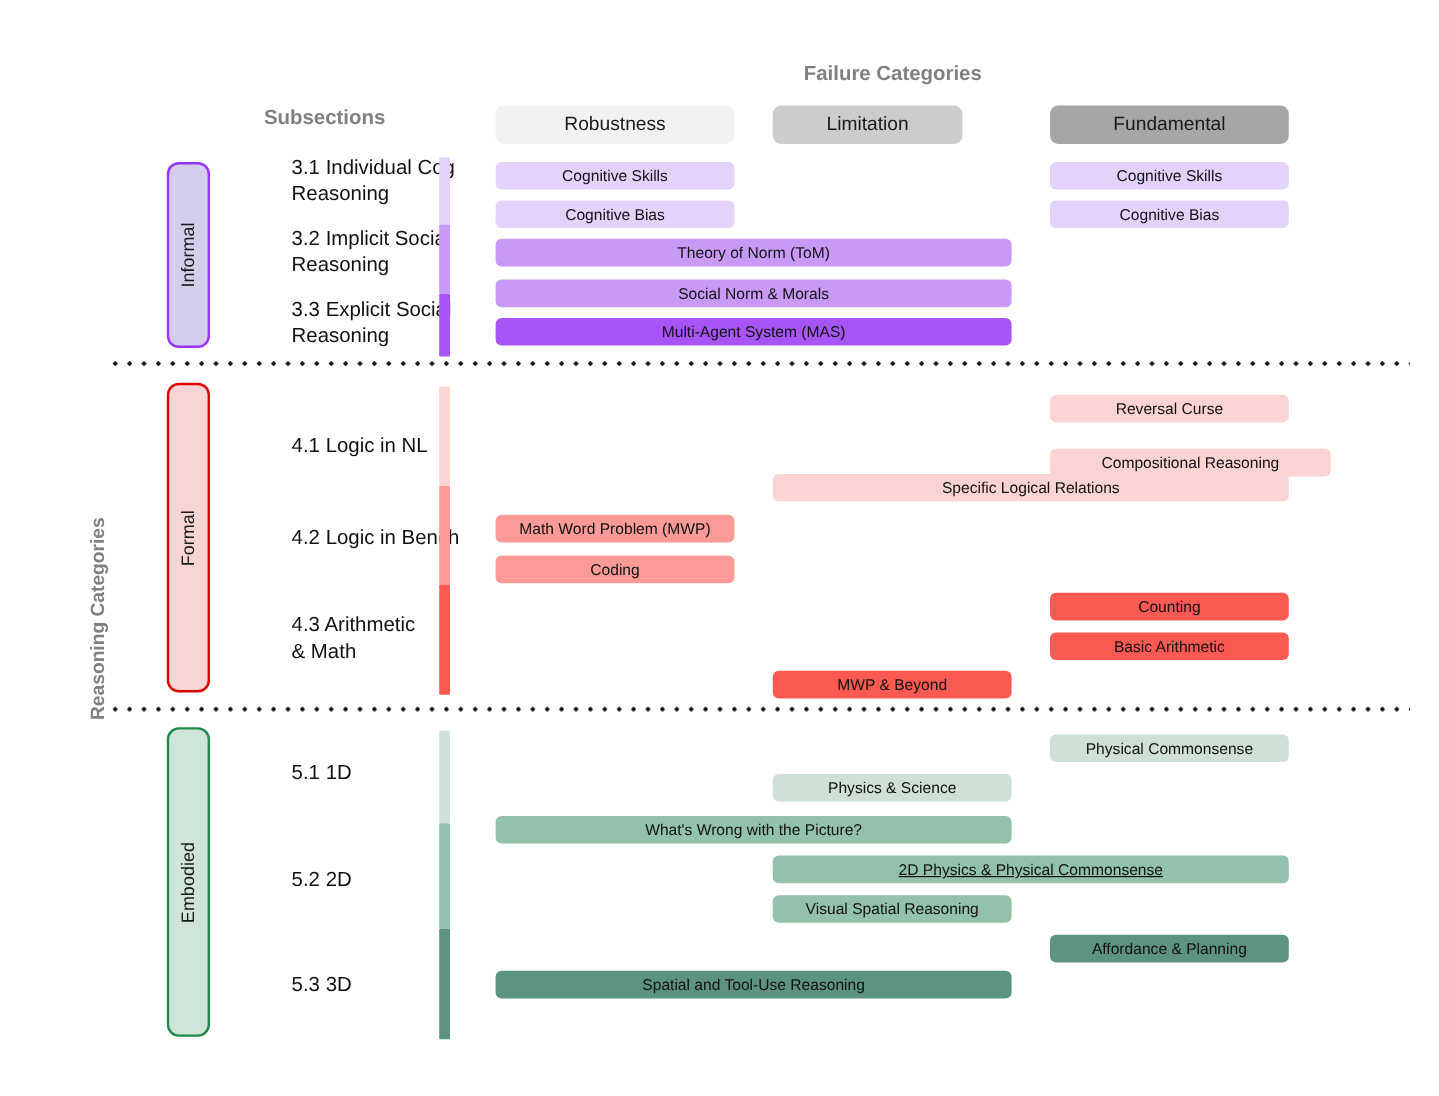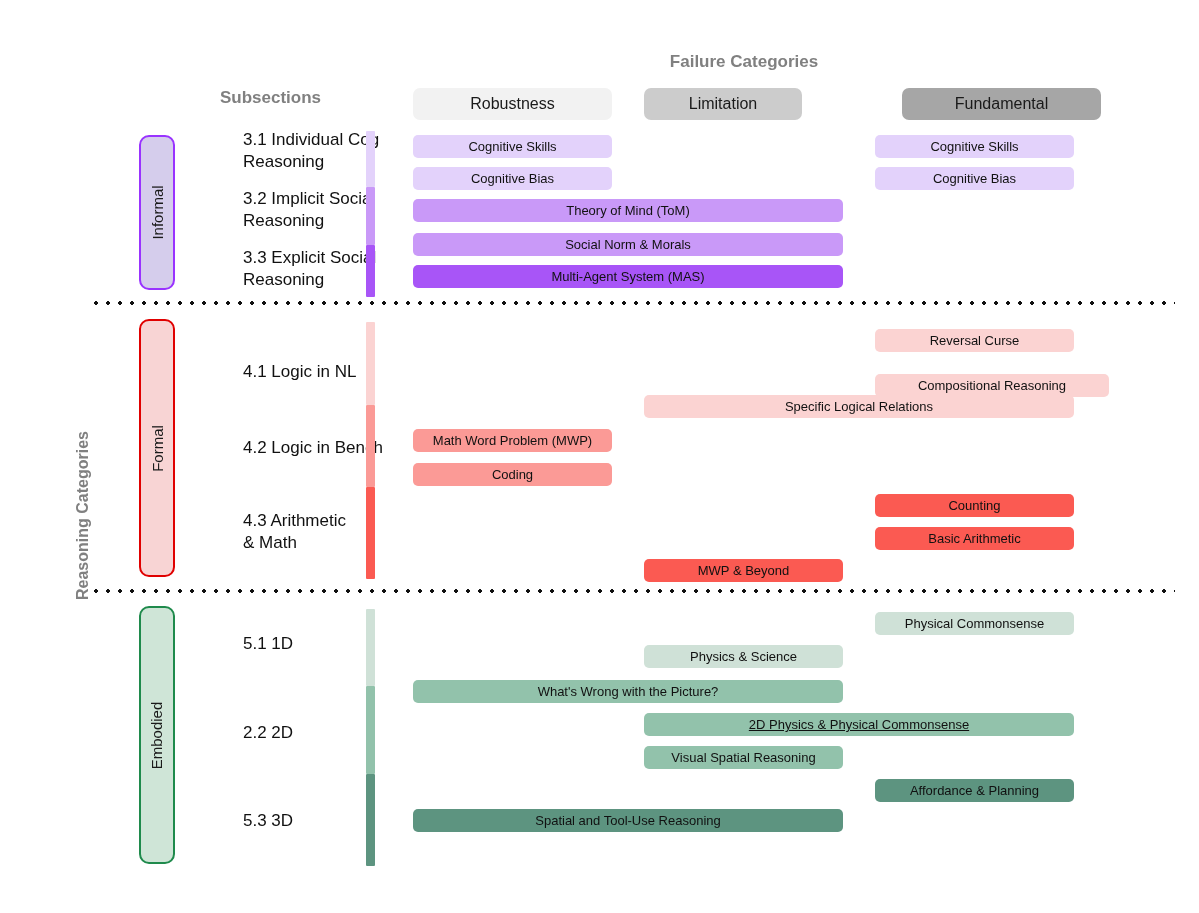--- a/index.html
+++ b/index.html
@@ -78,21 +78,21 @@
 <div class="canvas">
 
   <div class="abs h-failure" style="left:544px;top:52px;width:400px;">Failure Categories</div>
 
   <div class="abs h-subsections" style="left:178px;top:88px;width:185px;">Subsections</div>
 
   <div class="abs h-rotated" style="left:74px;top:600px;">Reasoning Categories</div>
 
   <div class="abs colhead" style="left:413px;top:88px;width:199px;background:#f2f2f2;">Robustness</div>
   <div class="abs colhead" style="left:644px;top:88px;width:158px;background:#cccccc;">Limitation</div>
-  <div class="abs colhead" style="left:902px;top:88px;width:199px;background:#a6a6a6;">Fundamental</div>
+  <div class="abs colhead" style="left:875px;top:88px;width:199px;background:#a6a6a6;">Fundamental</div>
 
   <div class="abs capsule" style="left:139px;top:135px;width:36px;height:155px;background:#d5cdec;border-color:#9933ff;">
     <span>Informal</span>
   </div>
 
   <div class="abs subsec" style="left:195px;top:129px;width:170px;">3.1 Individual Cog
 Reasoning</div>
   <div class="abs subsec" style="left:195px;top:188px;width:170px;">3.2 Implicit Social
 Reasoning</div>
   <div class="abs subsec" style="left:195px;top:247px;width:170px;">3.3 Explicit Social
@@ -101,21 +101,21 @@
   <div class="abs strip" style="left:366px;top:131px;height:56px;background:#e3d2fb;"></div>
   <div class="abs strip" style="left:366px;top:187px;height:58px;background:#c999f8;"></div>
   <div class="abs strip" style="left:366px;top:245px;height:52px;background:#a855f7;"></div>
 
   <div class="abs bar" style="left:413px;top:135px;width:199px;background:#e3d2fb;">Cognitive Skills</div>
   <div class="abs bar" style="left:875px;top:135px;width:199px;background:#e3d2fb;">Cognitive Skills</div>
 
   <div class="abs bar" style="left:413px;top:167px;width:199px;background:#e3d2fb;">Cognitive Bias</div>
   <div class="abs bar" style="left:875px;top:167px;width:199px;background:#e3d2fb;">Cognitive Bias</div>
 
-  <div class="abs bar" style="left:413px;top:199px;width:430px;background:#c999f8;">Theory of Mind (ToM)</div>
+  <div class="abs bar" style="left:413px;top:199px;width:430px;background:#c999f8;">Theory of Norm (ToM)</div>
   <div class="abs bar" style="left:413px;top:233px;width:430px;background:#c999f8;">Social Norm &amp; Morals</div>
   <div class="abs bar" style="left:413px;top:265px;width:430px;background:#a855f7;">Multi-Agent System (MAS)</div>
 
   <div class="abs dotline" style="left:90px;top:301px;width:1085px;"></div>
 
   <div class="abs capsule" style="left:139px;top:319px;width:36px;height:258px;background:#f8d4d4;border-color:#e00000;">
     <span>Formal</span>
   </div>
 
   <div class="abs subsec" style="left:195px;top:361px;width:175px;">4.1 Logic in NL</div>
@@ -138,21 +138,21 @@
   <div class="abs bar" style="left:875px;top:527px;width:199px;background:#fb5a52;">Basic Arithmetic</div>
   <div class="abs bar" style="left:644px;top:559px;width:199px;background:#fb5a52;">MWP &amp; Beyond</div>
 
   <div class="abs dotline" style="left:90px;top:589px;width:1085px;"></div>
 
   <div class="abs capsule" style="left:139px;top:606px;width:36px;height:258px;background:#cfe5d7;border-color:#1f8a4c;">
     <span>Embodied</span>
   </div>
 
   <div class="abs subsec" style="left:195px;top:633px;width:175px;">5.1 1D</div>
-  <div class="abs subsec" style="left:195px;top:722px;width:175px;">2.2 2D</div>
+  <div class="abs subsec" style="left:195px;top:722px;width:175px;">5.2 2D</div>
   <div class="abs subsec" style="left:195px;top:810px;width:175px;">5.3 3D</div>
 
   <div class="abs strip" style="left:366px;top:609px;height:77px;background:#cfe1d7;"></div>
   <div class="abs strip" style="left:366px;top:686px;height:88px;background:#92c2ab;"></div>
   <div class="abs strip" style="left:366px;top:774px;height:92px;background:#5d9480;"></div>
 
   <div class="abs bar" style="left:875px;top:612px;width:199px;background:#cfe1d7;">Physical Commonsense</div>
   <div class="abs bar" style="left:644px;top:645px;width:199px;background:#cfe1d7;">Physics &amp; Science</div>
 
   <div class="abs bar" style="left:413px;top:680px;width:430px;background:#92c2ab;">What's Wrong with the Picture?</div>

